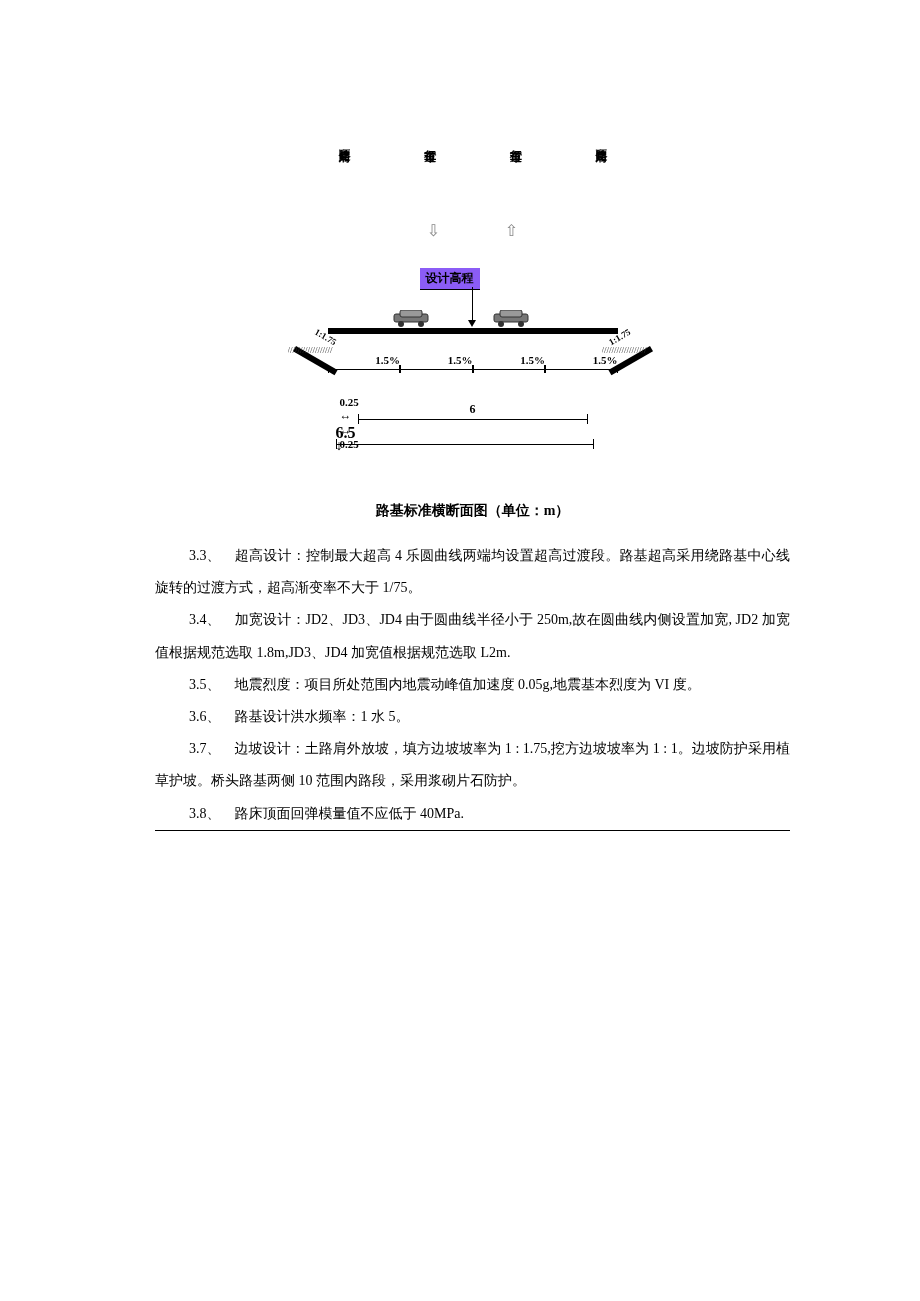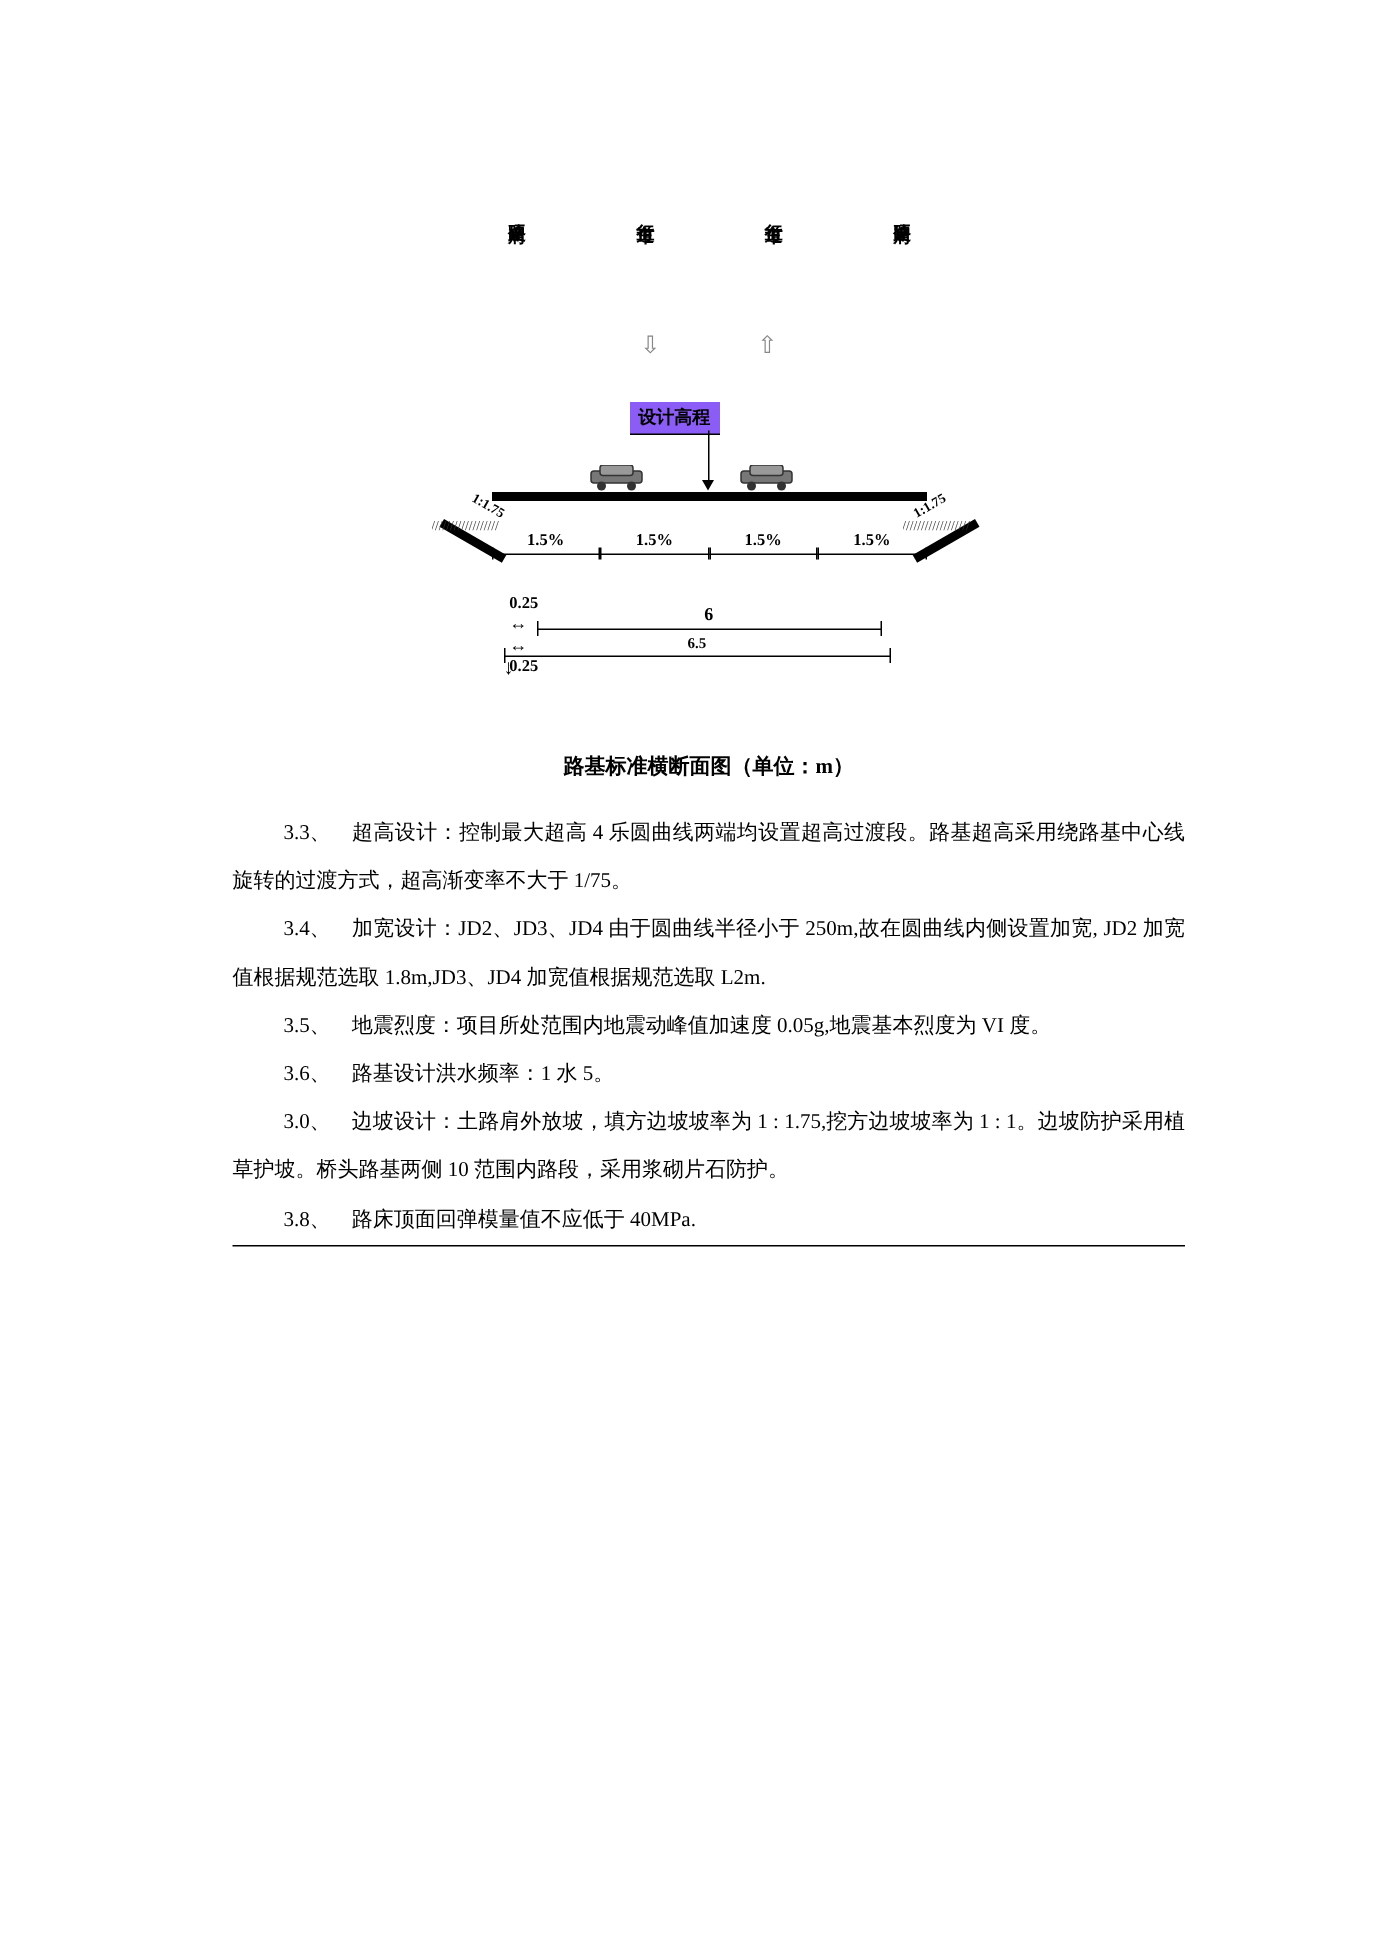--- a/index.html
+++ b/index.html
@@ -150,21 +150,21 @@
     .car svg { width: 100%; height: 100%; }
     .dims-row {
       position: absolute;
       left: 0;
       right: 0;
       display: flex;
       font-size: 11px;
       font-weight: bold;
     }
     .dims-row.r1 { top: 214px; }
-    .dims-row.r1 .seg { flex: 1; text-align: center; border-bottom: 1px solid #000; padding-bottom: 3px; position: relative; }
+    .dims-row.r1 .seg { flex: 1; text-align: right; border-bottom: 1px solid #000; padding-bottom: 3px; position: relative; }
     .dims-row.r1 .seg::before, .dims-row.r1 .seg::after {
       content: ""; position: absolute; bottom: -4px; width: 1px; height: 8px; background: #000;
     }
     .dims-row.r1 .seg::before { left: 0; }
     .dims-row.r1 .seg::after { right: 0; }
     .dims-row.r2 { top: 256px; justify-content: center; padding: 0 12px; flex-direction: column; }
     .dims-row.r2 .lbl { font-size: 11px; }
     .dims-row.r2 .arrows-small { font-size: 12px; letter-spacing: -2px; }
     .dim-6 {
       position: absolute;
@@ -180,22 +180,21 @@
     .dim-6::before, .dim-6::after {
       content: ""; position: absolute; bottom: -5px; width: 1px; height: 10px; background: #000;
     }
     .dim-6::before { left: 0; }
     .dim-6::after { right: 0; }
     .dim-65 {
       position: absolute;
       top: 284px;
       left: 8px;
       right: 24px;
-      text-align: center;
-      font-size: 10px;
+      font-size: 16px;
       font-weight: bold;
       border-bottom: 1px solid #000;
       padding-bottom: 2px;
     }
     .dim-65::before, .dim-65::after {
       content: ""; position: absolute; bottom: -5px; width: 1px; height: 10px; background: #000;
     }
     .dim-65::before { left: 0; }
     .dim-65::after { right: 0; }
     .dim-arrow-down {
@@ -295,17 +294,17 @@
 
 
   <p class="para"><span class="num">3.3、</span><span>超高设计：控制最大超高 4 乐圆曲线两端均设置超高过渡段。路基超高采用绕路基中心线旋转的过渡方式，超高渐变率不大于 1/75。</span></p>
 
   <p class="para"><span class="num">3.4、</span><span>加宽设计：JD2、JD3、JD4 由于圆曲线半径小于 250m,故在圆曲线内侧设置加宽, JD2 加宽值根据规范选取 1.8m,JD3、JD4 加宽值根据规范选取 L2m.</span></p>
 
   <p class="para"><span class="num">3.5、</span><span>地震烈度：项目所处范围内地震动峰值加速度 0.05g,地震基本烈度为 VI 度。</span></p>
 
   <p class="para"><span class="num">3.6、</span><span>路基设计洪水频率：1 水 5。</span></p>
 
-  <p class="para"><span class="num">3.0、</span><span>边坡设计：土路肩外放坡，填方边坡坡率为 1 : 1.75,挖方边坡坡率为 1 : 1。边坡防护采用植草护坡。桥头路基两侧 10 范围内路段，采用浆砌片石防护。</span></p>
+  <p class="para"><span class="num">3.7、</span><span>边坡设计：土路肩外放坡，填方边坡坡率为 1 : 1.75,挖方边坡坡率为 1 : 1。边坡防护采用植草护坡。桥头路基两侧 10 范围内路段，采用浆砌片石防护。</span></p>
 
   <p class="para para-last"><span class="num">3.8、</span><span>路床顶面回弹模量值不应低于 40MPa.</span></p>
 
 </div>
 
 </body></html>

